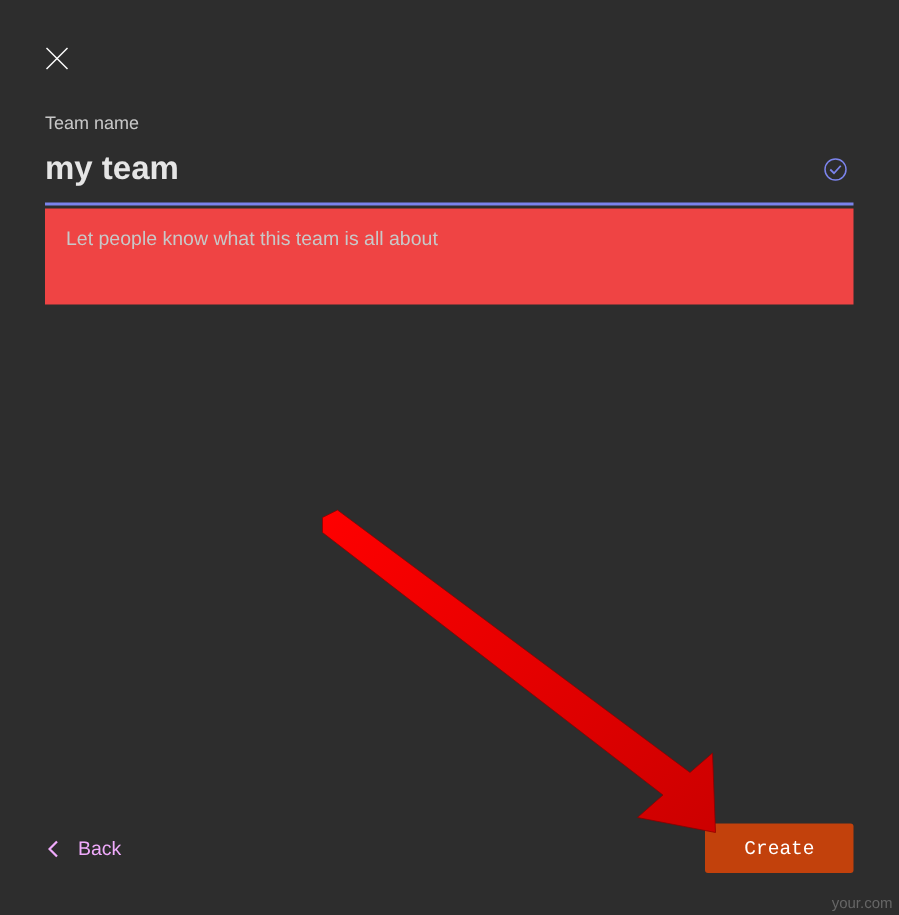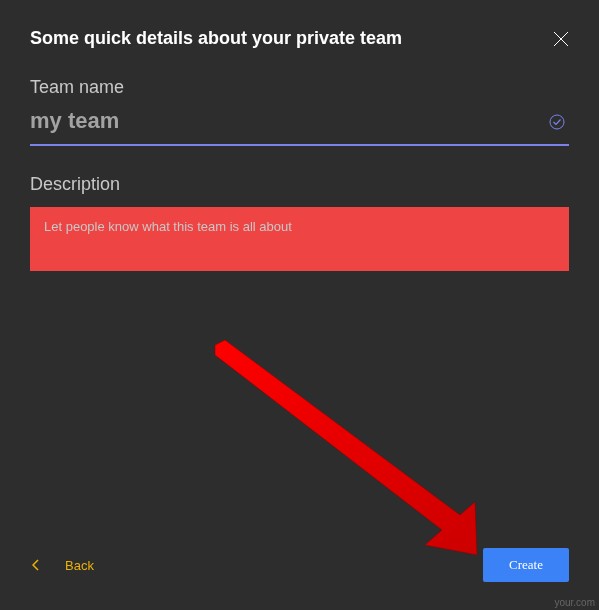--- a/index.html
+++ b/index.html
@@ -33,37 +33,37 @@
       color: #ffffff;
     }
     .close-icon {
       width: 16px;
       height: 16px;
       cursor: pointer;
       color: #ffffff;
       margin-top: 3px;
     }
     .field-label {
-      font-size: 18px;
+      font-size: 12px;
       color: #c8c8c8;
       margin-top: 28px;
       margin-bottom: 10px;
     }
     .team-name-wrapper {
       position: relative;
       border-bottom: 2px solid #7b83eb;
       padding-bottom: 10px;
     }
     .team-name-input {
       background: transparent;
       border: none;
       outline: none;
       font-size: 22px;
       font-weight: 700;
-      color: #a3a3a3;
+      color: #e5e5e5;
       width: calc(100% - 30px);
       font-family: inherit;
     }
     .team-name-input::placeholder {
       color: #888;
     }
     .check-icon {
       position: absolute;
       right: 4px;
       top: 6px;
@@ -90,40 +90,40 @@
     .footer {
       margin-top: auto;
       display: flex;
       justify-content: space-between;
       align-items: center;
       padding-bottom: 8px;
     }
     .back-button {
       display: flex;
       align-items: center;
-      gap: 25px;
+      gap: 12px;
       cursor: pointer;
       font-size: 13px;
-      color: #eab308;
+      color: #f0abfc;
       padding: 6px 2px;
     }
     .back-chevron {
       width: 8px;
       height: 12px;
     }
     .create-button {
-      background: #3b82f6;
+      background: #c2410c;
       color: #ffffff;
       border: none;
       font-size: 13px;
       font-weight: 400;
       padding: 9px 26px;
       border-radius: 2px;
       cursor: pointer;
-      font-family: Liberation Serif, serif;
+      font-family: Liberation Mono, monospace;
     }
     .arrow-annotation {
       position: absolute;
       left: 190px;
       top: 330px;
       width: 300px;
       height: 250px;
       pointer-events: none;
     }
     .watermark {
@@ -134,37 +134,35 @@
       color: #666;
       font-family: Arial, sans-serif;
     }
   </style>
 </head>
 <body>
 
 <div class="dialog">
 
   <div class="header-row">
-    <h1 class="dialog-title">Some quick details about your private team</h1>
     <svg class="close-icon" viewBox="0 0 16 16">
       <line x1="1" y1="1" x2="15" y2="15" stroke="currentColor" stroke-width="1"></line>
       <line x1="15" y1="1" x2="1" y2="15" stroke="currentColor" stroke-width="1"></line>
     </svg>
   </div>
 
   <label class="field-label">Team name</label>
   <div class="team-name-wrapper">
     <input type="text" class="team-name-input" value="my team" style="">
     <svg class="check-icon" viewBox="0 0 16 16">
       <circle cx="8" cy="8" r="7" fill="none" stroke="currentColor" stroke-width="1"></circle>
       <path d="M4.5 8 L7 10.5 L11.5 5.5" fill="none" stroke="currentColor" stroke-width="1.2"></path>
     </svg>
   </div>
 
-  <label class="field-label">Description</label>
   <textarea class="description-box" placeholder="Let people know what this team is all about" style=""></textarea>
 
   <div class="footer">
     <div class="back-button">
       <svg class="back-chevron" viewBox="0 0 8 12">
         <path d="M6 1 L1 6 L6 11" fill="none" stroke="currentColor" stroke-width="1.5"></path>
       </svg>
       <span>Back</span>
     </div>
     <button class="create-button">Create</button>

